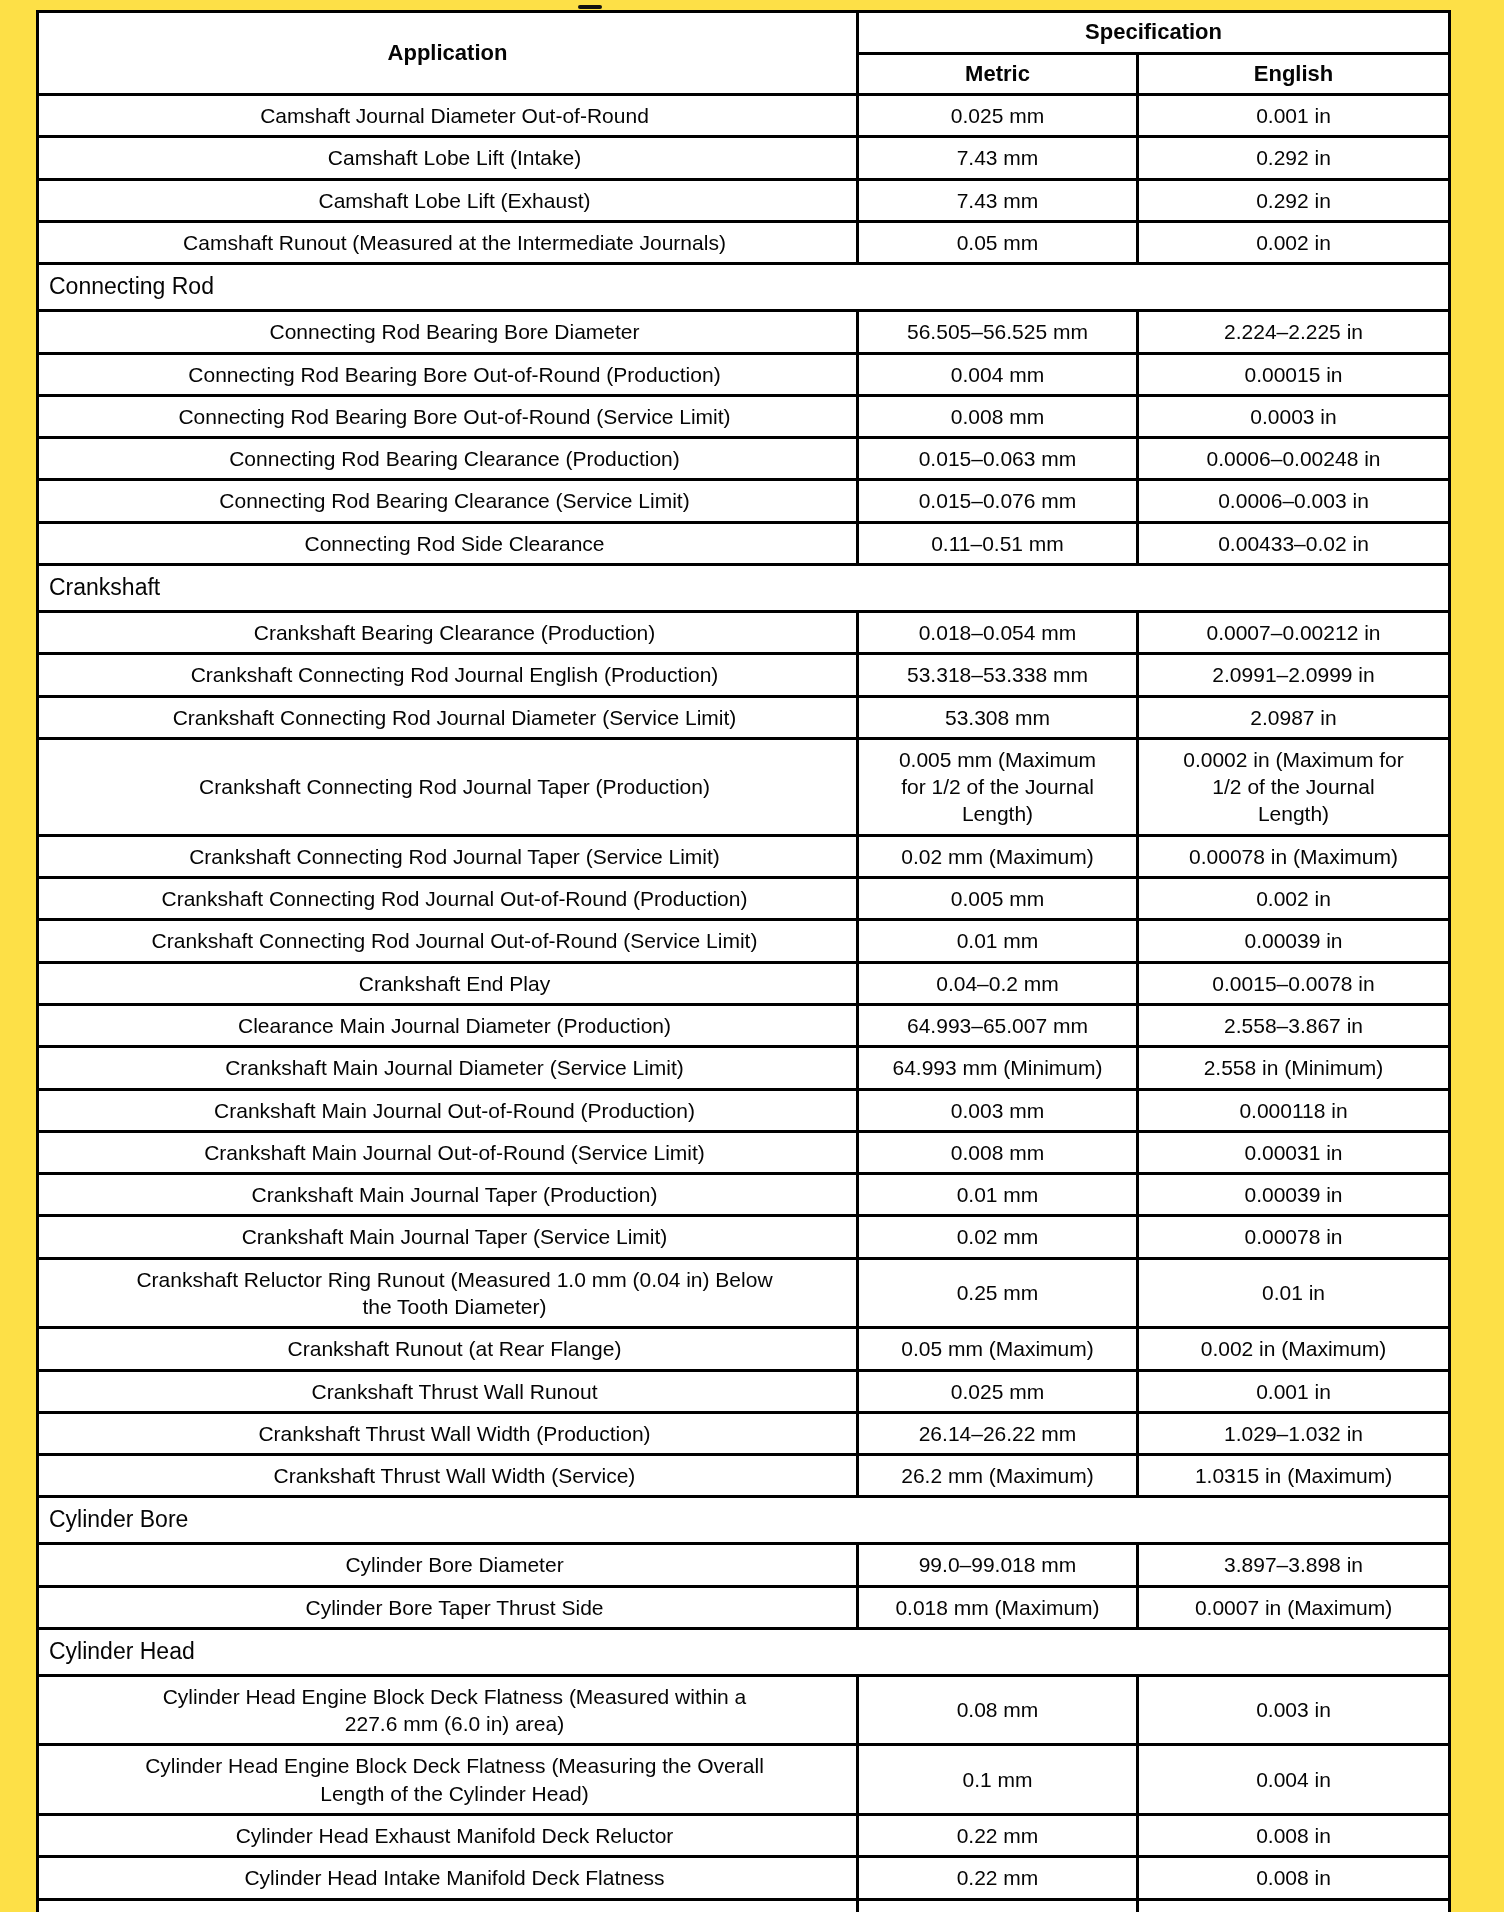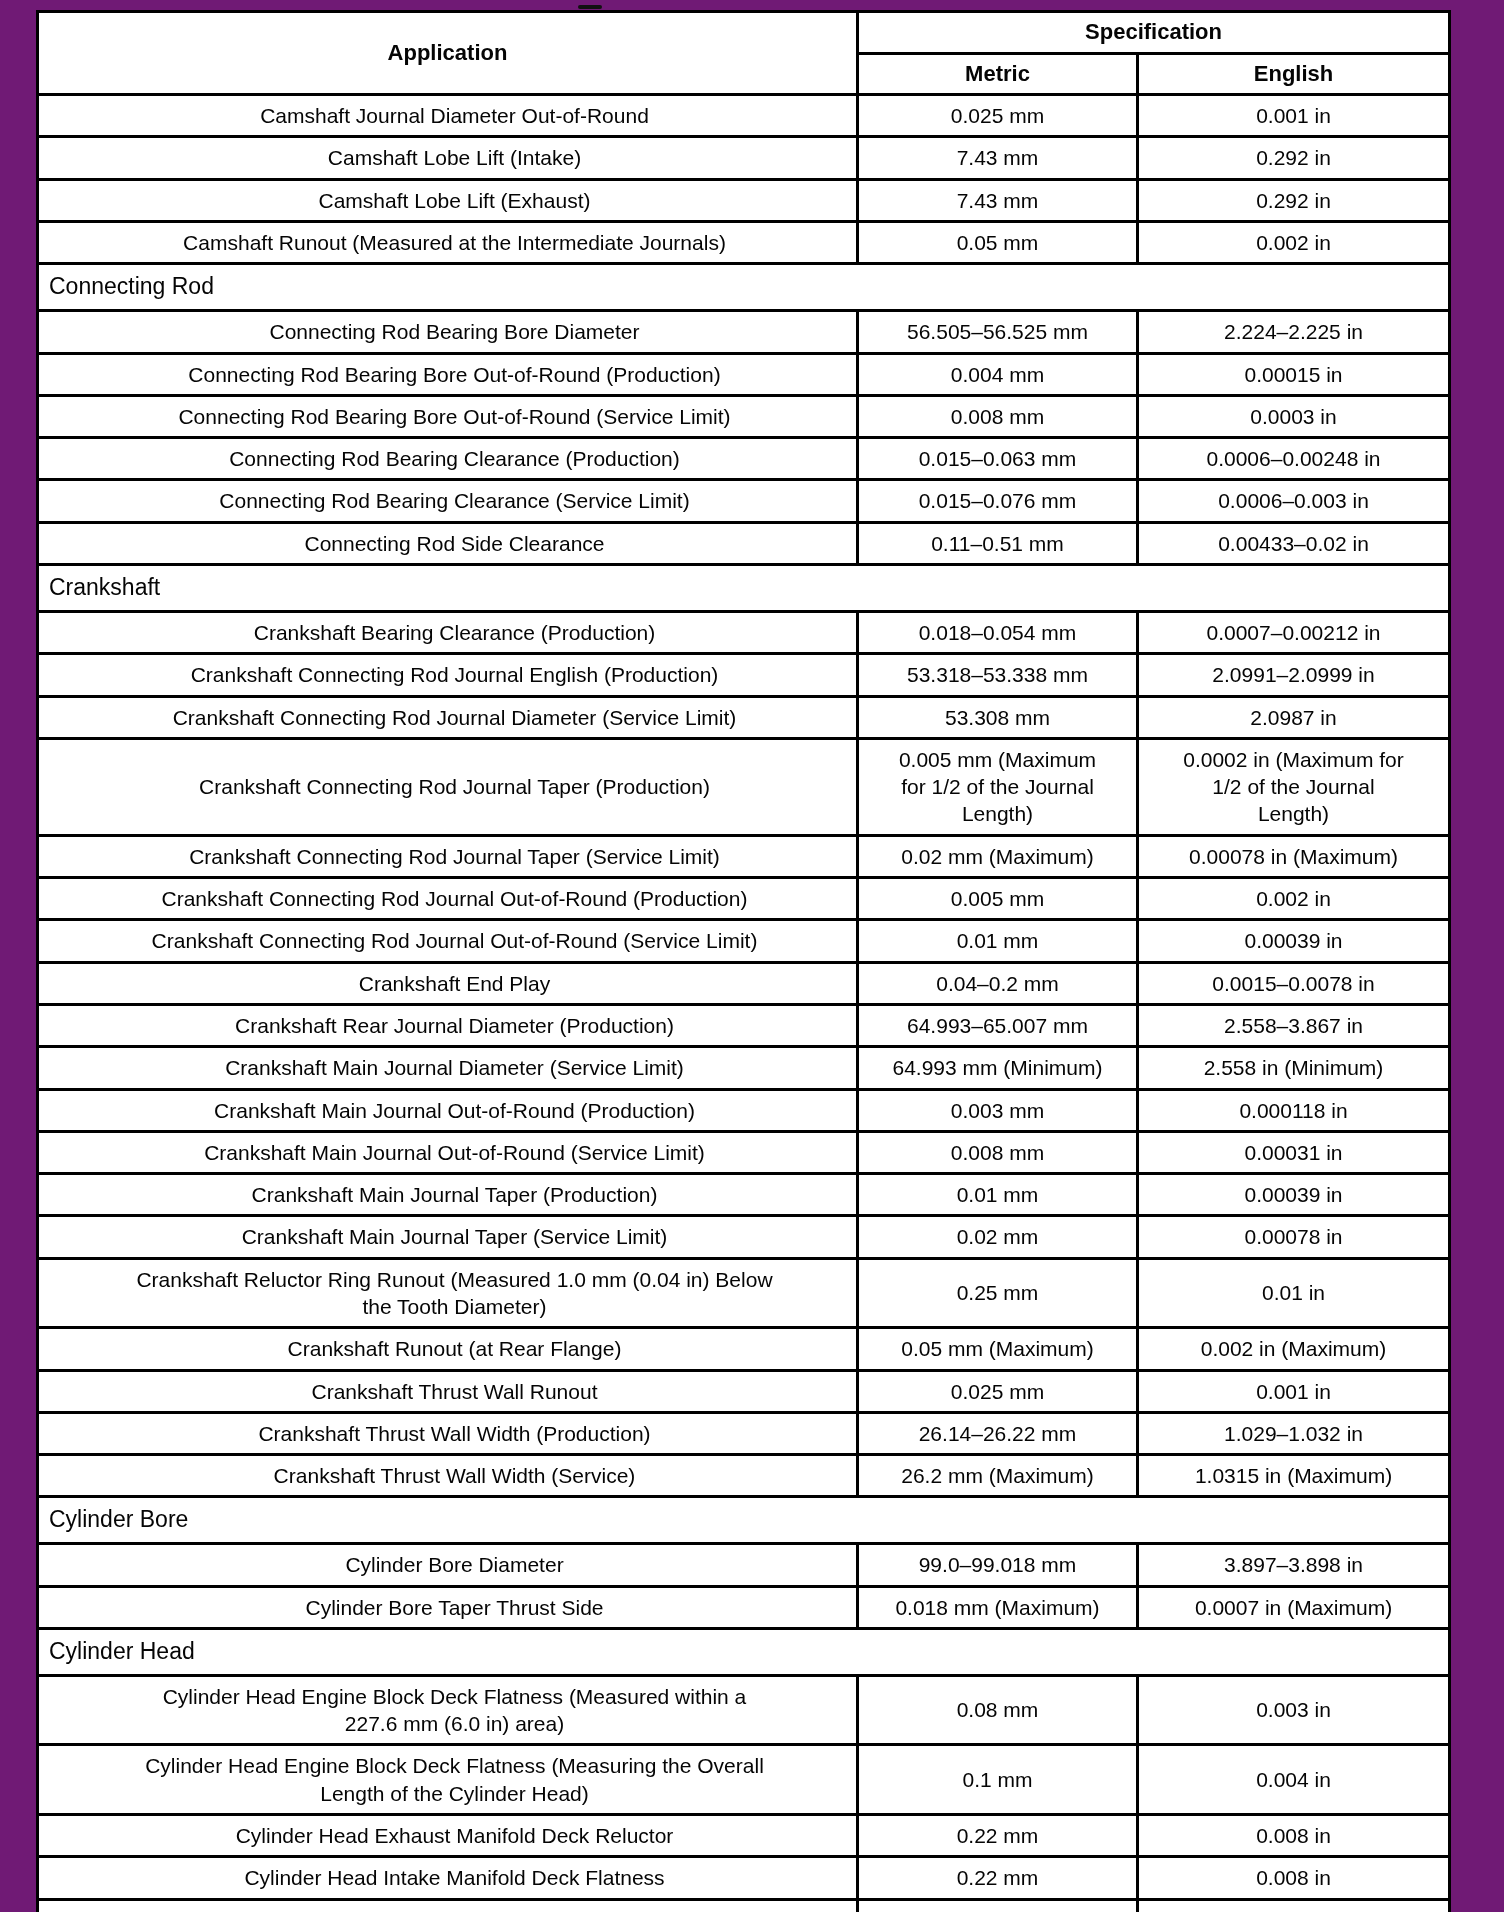--- a/index.html
+++ b/index.html
@@ -4,21 +4,21 @@
 <style>
   html, body {
     margin: 0;
     padding: 0;
     background: #ffffff;
   }
   .page {
     position: relative;
     width: 1504px;
     height: 1912px;
-    background: #701a75;
+    background: #fde047;
     font-family: "Liberation Sans", sans-serif;
     color: #050505;
   }
   .scan-mark {
     position: absolute;
     left: 578px;
     top: 5px;
     width: 24px;
     height: 4px;
     background: #111;
@@ -193,21 +193,21 @@
           <td class="app">Crankshaft Connecting Rod Journal Out-of-Round (Service Limit)</td>
           <td class="val">0.01 mm</td>
           <td class="val">0.00039 in</td>
         </tr>
         <tr class="data-row">
           <td class="app">Crankshaft End Play</td>
           <td class="val">0.04–0.2 mm</td>
           <td class="val">0.0015–0.0078 in</td>
         </tr>
         <tr class="data-row">
-          <td class="app">Crankshaft Rear Journal Diameter (Production)</td>
+          <td class="app">Clearance Main Journal Diameter (Production)</td>
           <td class="val">64.993–65.007 mm</td>
           <td class="val">2.558–3.867 in</td>
         </tr>
         <tr class="data-row">
           <td class="app">Crankshaft Main Journal Diameter (Service Limit)</td>
           <td class="val">64.993 mm (Minimum)</td>
           <td class="val">2.558 in (Minimum)</td>
         </tr>
         <tr class="data-row">
           <td class="app">Crankshaft Main Journal Out-of-Round (Production)</td>

